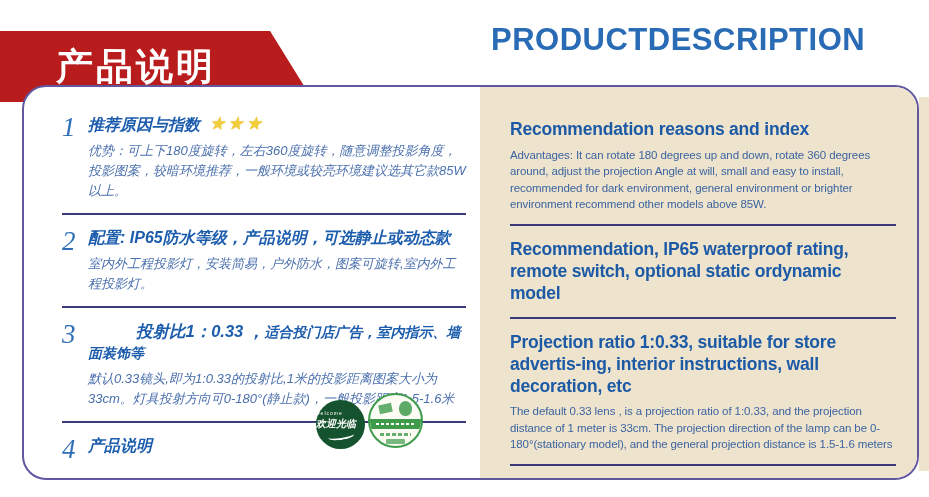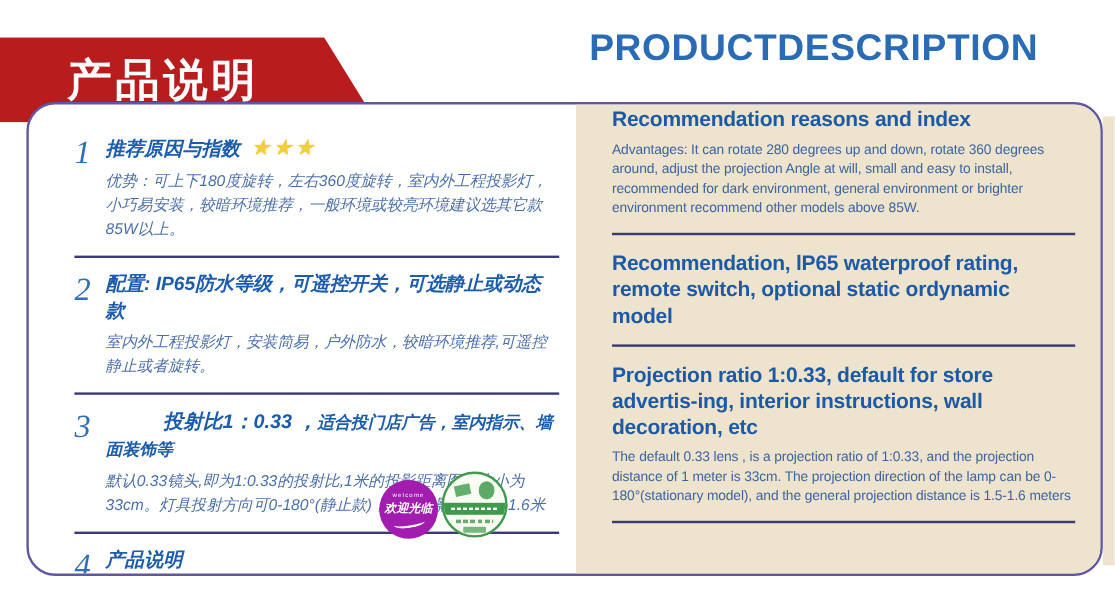--- a/index.html
+++ b/index.html
@@ -59,21 +59,21 @@
     color:#f3ce3b;font-size:16px;letter-spacing:4px;
     text-shadow:0 0 1px #dcb32f;
   }
   .item-text{
     font-size:13px;color:#4a6fad;line-height:1.55;margin-top:5px;
   }
   .rule{border-top:2px solid #3b3a78;margin:12px 0;}
   
   .logo-red{
     position:absolute;left:292px;top:313px;width:49px;height:49px;
-    border-radius:50%;background:#a21caf;color:#fff;text-align:center;
+    border-radius:50%;background:#14532d;color:#fff;
     box-sizing:border-box;
   }
   .logo-red .welcome{display:block;font-size:5px;letter-spacing:1px;margin-top:10px;}
   .logo-red .main{display:block;font-size:10px;font-weight:bold;font-style:italic;margin-top:1px;white-space:nowrap;}
   .logo-red .swoosh{width:26px;height:6px;border-bottom:2px solid #fff;border-radius:50%;margin:1px auto 0;transform:rotate(-8deg);}
   .logo-green{
     position:absolute;left:344px;top:306px;width:55px;height:55px;
     border-radius:50%;background:#fcfcf5;border:2px solid #3f9b4c;
     box-sizing:border-box;overflow:hidden;
   }
@@ -81,21 +81,21 @@
   .lg-band-dashes{position:absolute;left:6px;right:6px;top:28px;height:2px;
     background:repeating-linear-gradient(90deg,#ffffff 0 3px, transparent 3px 5px);}
   .lg-face{position:absolute;right:9px;top:6px;width:13px;height:15px;background:#3f9b4c;border-radius:50% 50% 45% 45%;opacity:.85;}
   .lg-tag{position:absolute;left:9px;top:9px;width:13px;height:9px;background:#3f9b4c;transform:rotate(-12deg);opacity:.8;}
   .lg-line1{position:absolute;left:10px;right:10px;top:38px;height:3px;
     background:repeating-linear-gradient(90deg,#3f9b4c 0 4px, transparent 4px 6px);opacity:.8;}
   .lg-line2{position:absolute;left:16px;right:16px;top:44px;height:5px;background:#3f9b4c;opacity:.7;border-radius:1px;}
   
   .right-col{
     position:absolute;left:456px;top:0;width:442px;box-sizing:border-box;
-    padding:2px 26px 0 30px;
+    padding:32px 26px 0 30px;
   }
   .r-title{
     font-size:17.5px;font-weight:bold;color:#1c5aa6;line-height:1.25;
     letter-spacing:-0.2px;
   }
   .r-text{
     font-size:11.5px;color:#3c64a0;line-height:1.42;margin-top:6px;
     letter-spacing:-0.1px;
   }
   .mt-lg{}
@@ -113,30 +113,30 @@
 
 <div class="panel">
   <div class="panel-right-bg"></div>
 
   <div class="left-col">
 
     <div class="item">
       <div class="item-num">1</div>
       <div class="item-content">
         <div class="item-title"><span>推荐原因与指数</span><span class="stars"><span class="star">★</span><span class="star">★</span><span class="star">★</span></span></div>
-        <div class="item-text">优势：可上下180度旋转，左右360度旋转，室内外工程投影灯，小巧易安装，较暗环境推荐，一般环境或较亮环境建议选其它款85W以上。</div>
+        <div class="item-text">优势：可上下180度旋转，左右360度旋转，随意调整投影角度，投影图案，较暗环境推荐，一般环境或较亮环境建议选其它款85W以上。</div>
       </div>
     </div>
     <div class="rule"></div>
 
     <div class="item">
       <div class="item-num">2</div>
       <div class="item-content">
-        <div class="item-title">配置: IP65防水等级，可遥控开关，可选静止或动态款</div>
-        <div class="item-text">室内外工程投影灯，安装简易，户外防水，较暗环境推荐,可遥控静止或者旋转。</div>
+        <div class="item-title">配置: IP65防水等级，产品说明，可选静止或动态款</div>
+        <div class="item-text">室内外工程投影灯，安装简易，户外防水，图案可旋转,室内外工程投影灯。</div>
       </div>
     </div>
     <div class="rule"></div>
 
     <div class="item">
       <div class="item-num">3</div>
       <div class="item-content">
         <div class="item-title"><span class="title-lead">投射比1：0.33 ，</span><span class="title-rest">适合投门店广告，室内指示、墙面装饰等</span></div>
         <div class="item-text">默认0.33镜头,即为1:0.33的投射比,1米的投影距离图案大小为33cm。灯具投射方向可0-180°(静止款)，一般投影距离1.5-1.6米</div>
       </div>
@@ -163,29 +163,29 @@
     <div class="lg-band"></div>
     <div class="lg-band-dashes"></div>
     <div class="lg-line1"></div>
     <div class="lg-line2"></div>
   </div>
 
   <div class="right-col">
 
     <div>
       <div class="r-title">Recommendation reasons and index</div>
-      <div class="r-text">Advantages: It can rotate 280 degrees up and down, rotate 360 degrees around, adjust the projection Angle at will, small and easy to install, recommended for dark environment, general environment or brighter environment recommend other models above 85W.</div>
+      <div class="r-text">Advantages: It can rotate 180 degrees up and down, rotate 360 degrees around, adjust the projection Angle at will, small and easy to install, recommended for dark environment, general environment or brighter environment recommend other models above 85W.</div>
     </div>
     <div class="r-rule"></div>
 
     <div>
       <div class="r-title">Recommendation, lP65 waterproof rating, remote switch, optional static ordynamic model</div>
     </div>
     <div class="r-rule"></div>
 
     <div>
-      <div class="r-title">Projection ratio 1:0.33, default for store advertis-ing, interior instructions, wall decoration, etc</div>
+      <div class="r-title">Projection ratio 1:0.33, suitable for store advertis-ing, interior instructions, wall decoration, etc</div>
       <div class="r-text mt-lg">The default 0.33 lens , is a projection ratio of 1:0.33, and the projection distance of 1 meter is 33cm. The projection direction of the lamp can be 0-180°(stationary model), and the general projection distance is 1.5-1.6 meters</div>
     </div>
     <div class="r-rule"></div>
 
   </div>
 </div>
 
 </body></html>

